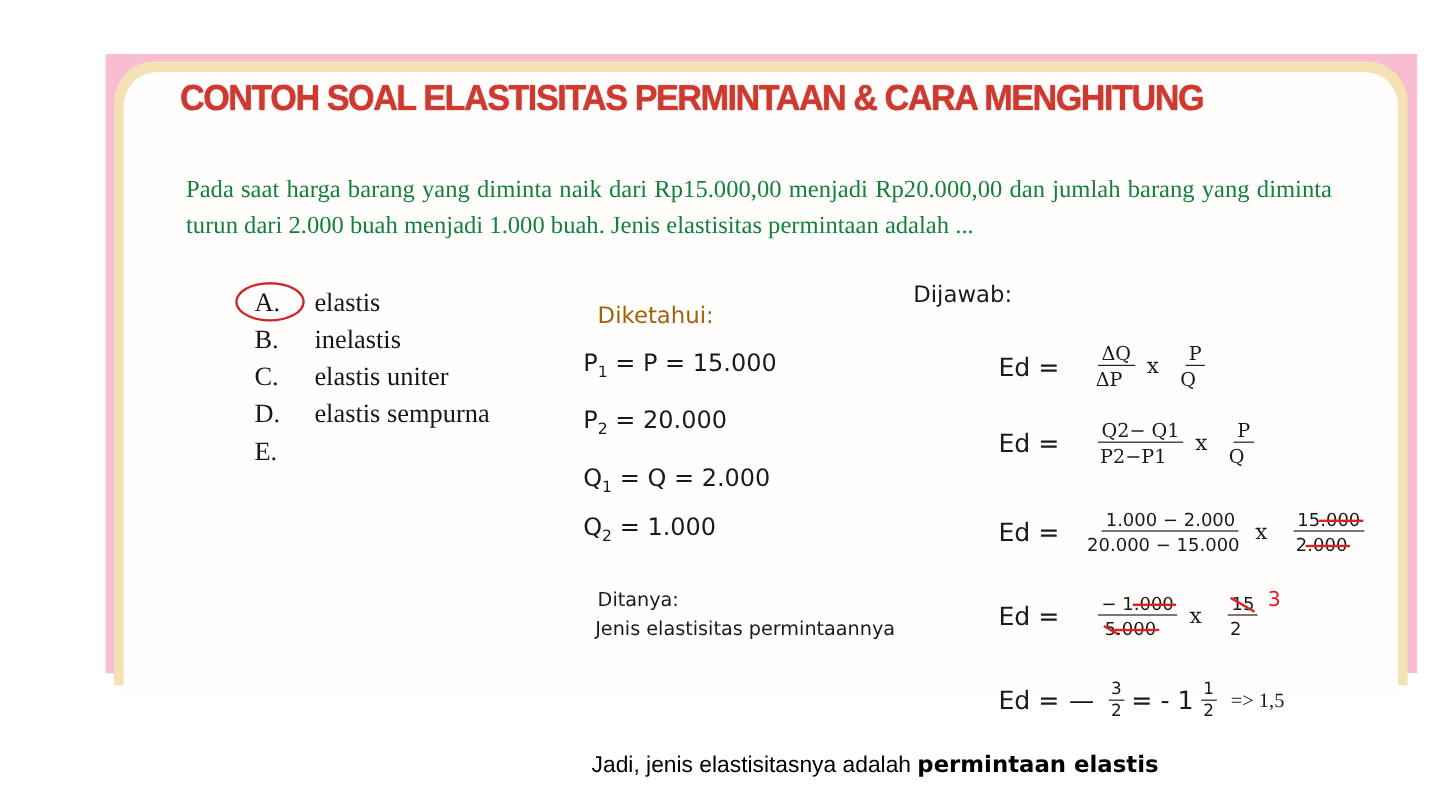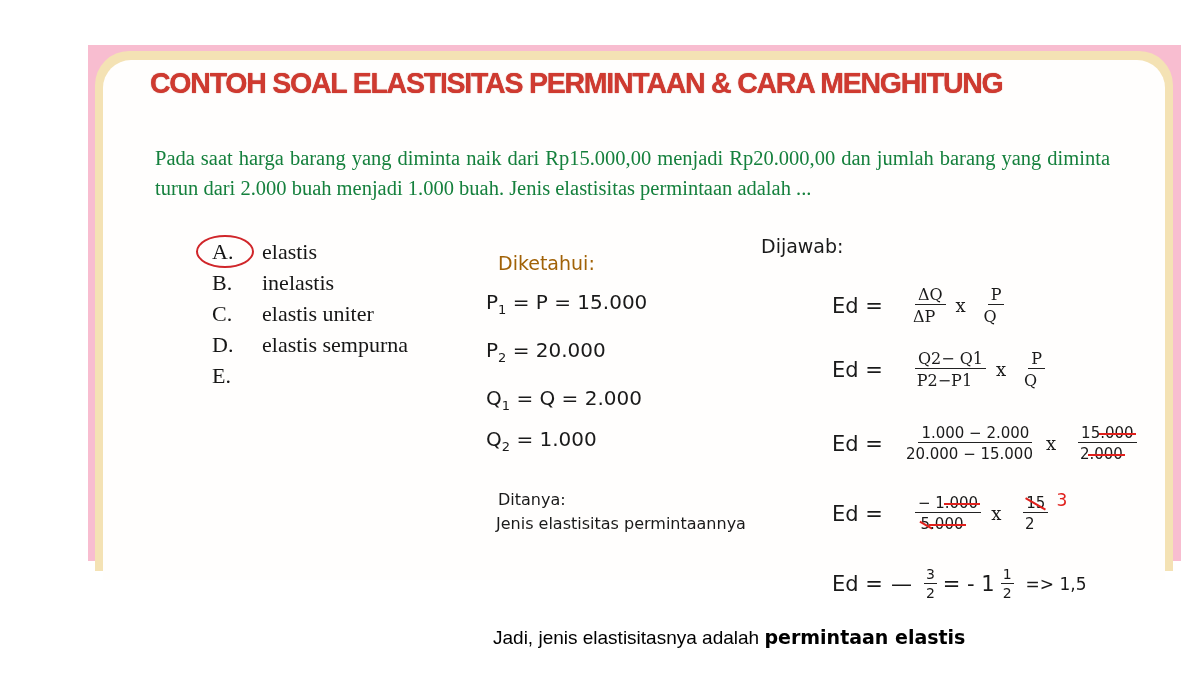--- a/index.html
+++ b/index.html
@@ -33,21 +33,21 @@
   .frac .den { padding:2px 3px 0; white-space:nowrap; }
   .times { font-family:"DejaVu Serif", serif; font-size:18px; margin:0 4px; }
   .strike { position:relative; }
   .strike::after { content:""; position:absolute; left:-1px; right:-2px; top:52%; height:2px; background:#e0201c; }
   .slash { position:relative; }
   .slash::after { content:""; position:absolute; left:-2px; right:-2px; top:50%; height:2px; background:#e0201c; transform:rotate(30deg); }
   .red-note { color:#e0201c; font-family:"DejaVu Sans", sans-serif; font-size:17px; position:relative; top:-14px; margin-left:2px; }
   .small-frac { display:inline-flex; flex-direction:column; align-items:center; font-family:"DejaVu Sans", sans-serif; font-size:14px; margin:0 6px; }
   .small-frac .num { border-bottom:1.3px solid #222; padding:0 2px 1px; }
   .small-frac .den { padding-top:1px; }
-  .result-tail { font-size:17px; margin-left:6px; }
+  .result-tail { font-size:17px; margin-left:6px;font-family:Liberation Serif, serif; }
 
   .conclusion { position:absolute; left:493px; top:626px; font-size:19px; font-family:"Liberation Sans", sans-serif; color:#000000; }
   .conclusion b { font-family:"DejaVu Sans", sans-serif; font-weight:bold; font-size:19px; }
 </style>
 </head>
 <body>
 
 <div class="frame-outer"></div>
 <div class="frame-inner"></div>
 <div class="frame-content"></div>

